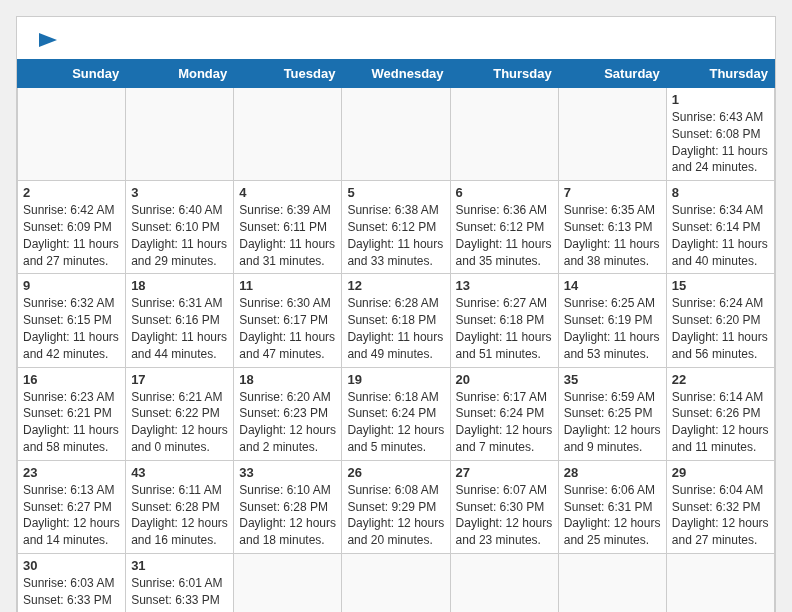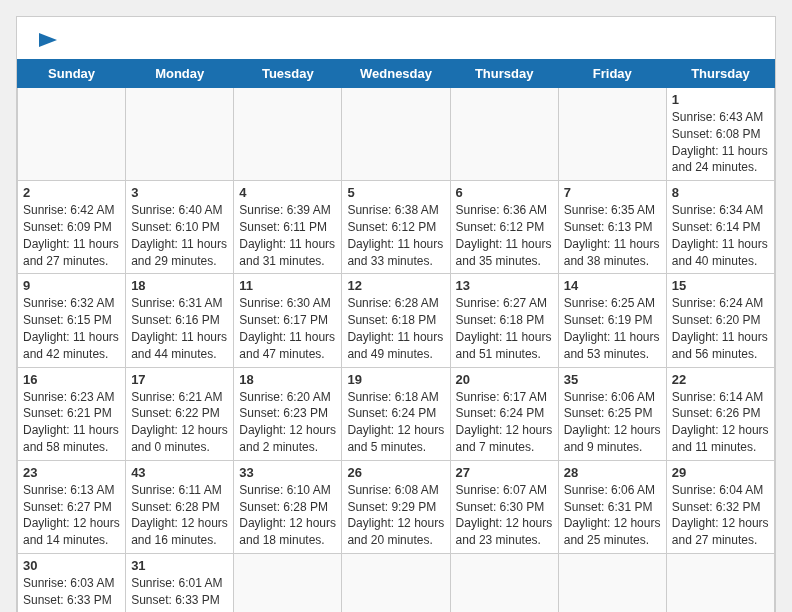--- a/index.html
+++ b/index.html
@@ -47,21 +47,21 @@
       font-size: 14px;
       color: #555;
     }
     .calendar {
       width: 100%;
       border-collapse: collapse;
     }
     .calendar th {
       background: #1a6faf;
       color: #fff;
-      text-align: center;
+      text-align: right;
       padding: 6px 6px;
       font-size: 13px;
       font-weight: bold;
       border: 1px solid #1a6faf;
     }
     .calendar td {
       vertical-align: top;
       border: 1px solid #ccc;
       padding: 4px 5px;
       min-height: 70px;
@@ -106,21 +106,21 @@
     </div>
   </div>
   <table class="calendar">
     <thead>
       <tr>
       <th>Sunday</th>
           <th>Monday</th>
           <th>Tuesday</th>
           <th>Wednesday</th>
           <th>Thursday</th>
-          <th>Friday</th>
+          <th>Saturday</th>
           <th>Thursday</th>
         </tr>
     </thead>
     <tbody id="calendar-body">
     <tr>
           <td class="empty"></td>
           <td class="empty"></td>
           <td class="empty"></td>
           <td class="empty"></td>
           <td class="empty"></td>
@@ -246,21 +246,21 @@
 Daylight: 12 hours and 5 minutes.</div>
           </td>
           <td>
             <div class="day-num">20</div>
             <div class="day-info">Sunrise: 6:17 AM
 Sunset: 6:24 PM
 Daylight: 12 hours and 7 minutes.</div>
           </td>
           <td>
             <div class="day-num">35</div>
-            <div class="day-info">Sunrise: 6:06 AM
+            <div class="day-info">Sunrise: 6:59 AM
 Sunset: 6:25 PM
 Daylight: 12 hours and 9 minutes.</div>
           </td>
           <td>
             <div class="day-num">22</div>
             <div class="day-info">Sunrise: 6:14 AM
 Sunset: 6:26 PM
 Daylight: 12 hours and 11 minutes.</div>
           </td>
         </tr>

